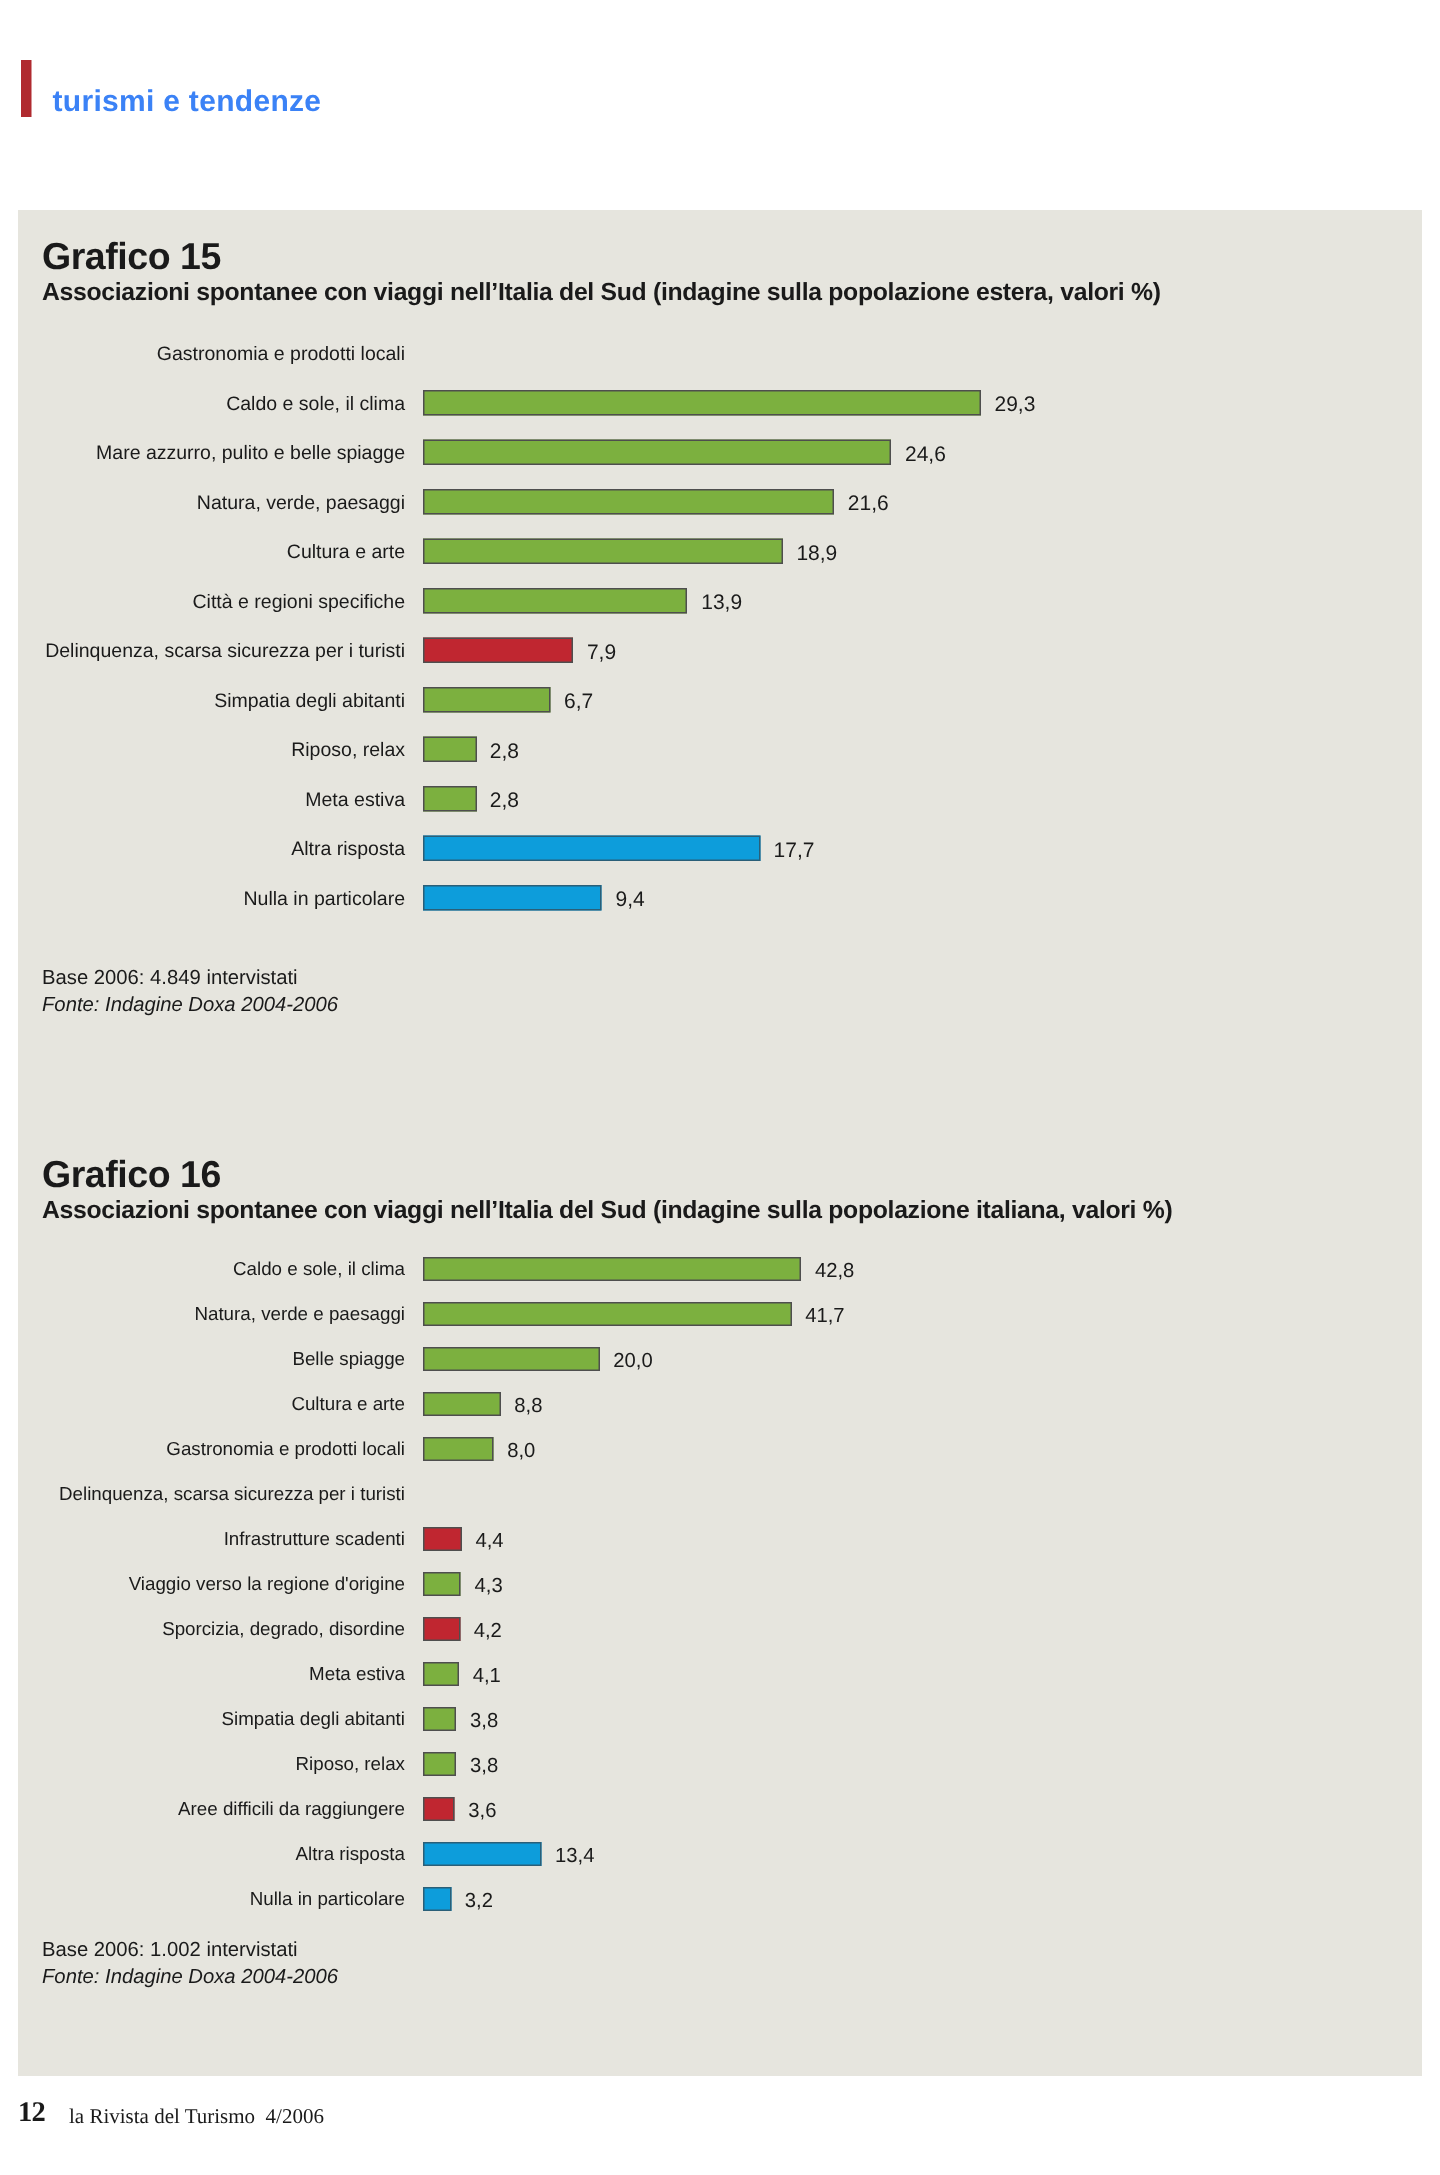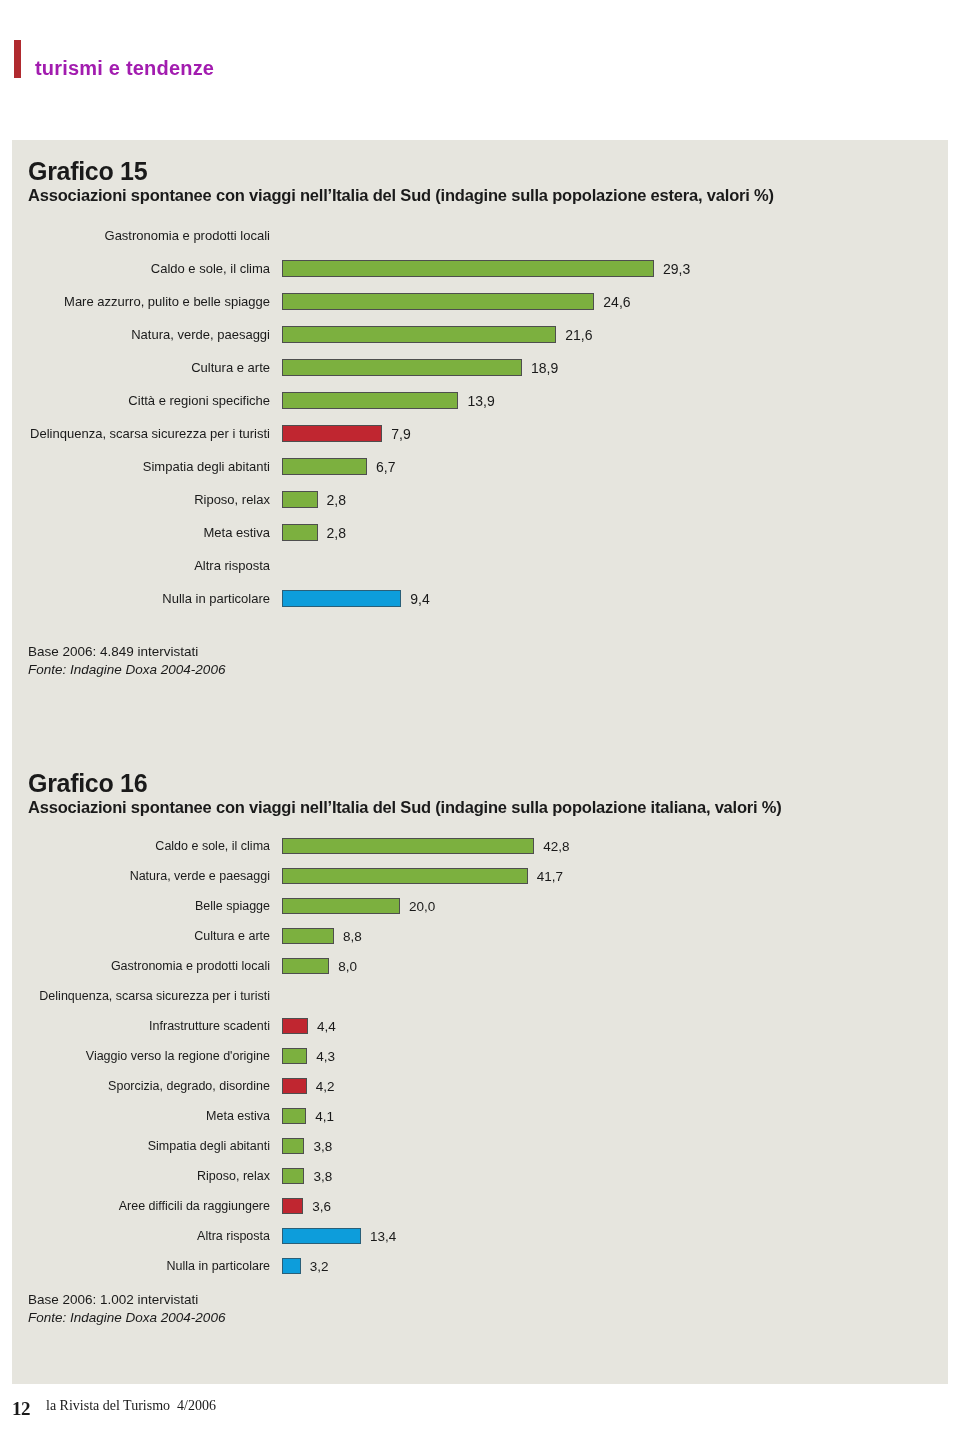--- a/index.html
+++ b/index.html
@@ -9,21 +9,21 @@
     font-family:"Liberation Sans", sans-serif;
     color:#231f20;
     overflow:hidden;
   }
   .page{position:relative;width:960px;height:1450px;}
 
   
   .runhead{position:absolute;left:14px;top:40px;display:flex;align-items:stretch;}
   .runhead .rule{width:7px;background:#b02a2f;}
   .runhead .txt{
-    font-size:20px;font-weight:bold;color:#a21caf;
+    font-size:20px;font-weight:bold;color:#3b82f6;
     letter-spacing:.2px;padding:18px 0 0 14px;line-height:1;
   }
 
   
   .panel{
     position:absolute;left:12px;top:140px;width:936px;height:1244px;
     background:#e6e5de;
   }
 
   .block{position:absolute;left:0;width:896px;}
@@ -64,21 +64,21 @@
   .notes{padding-left:16px;}
   .notes .base{font-size:13.5px;color:#1a1a1a;line-height:1.35;}
   .notes .fonte{font-size:13.5px;font-style:italic;color:#1a1a1a;line-height:1.35;}
 
   #block15 .notes{margin-top:28px;}
   #block16 .notes{margin-top:10px;}
 
   
   .footer{
     position:absolute;left:12px;top:1398px;
-    display:flex;align-items:flex-start;gap:16px;
+    display:flex;align-items:flex-end;gap:16px;
     font-family:"Liberation Serif", serif;
   }
   .footer .pg{font-size:19px;font-weight:bold;color:#1a1a1a;letter-spacing:-.5px;}
   .footer .mag{font-size:14px;color:#1a1a1a;}
 </style>
 </head>
 <body>
 
 <div class="page">
 
@@ -154,20 +154,24 @@
           </div>
           <div class="row">
             <div class="cat">Meta estiva</div>
             <div class="barwrap">
               <div class="bar green" style="width: 35.5478px;"></div>
               <div class="val">2,8</div>
             </div>
           </div>
           <div class="row">
             <div class="cat">Altra risposta</div>
+            <div class="barwrap">
+              <div class="bar blue" style="width: 224.713px;"></div>
+              <div class="val">17,7</div>
+            </div>
           </div>
           <div class="row">
             <div class="cat">Nulla in particolare</div>
             <div class="barwrap">
               <div class="bar blue" style="width: 119.339px;"></div>
               <div class="val">9,4</div>
             </div>
           </div>
         </div>
       <div class="notes">

